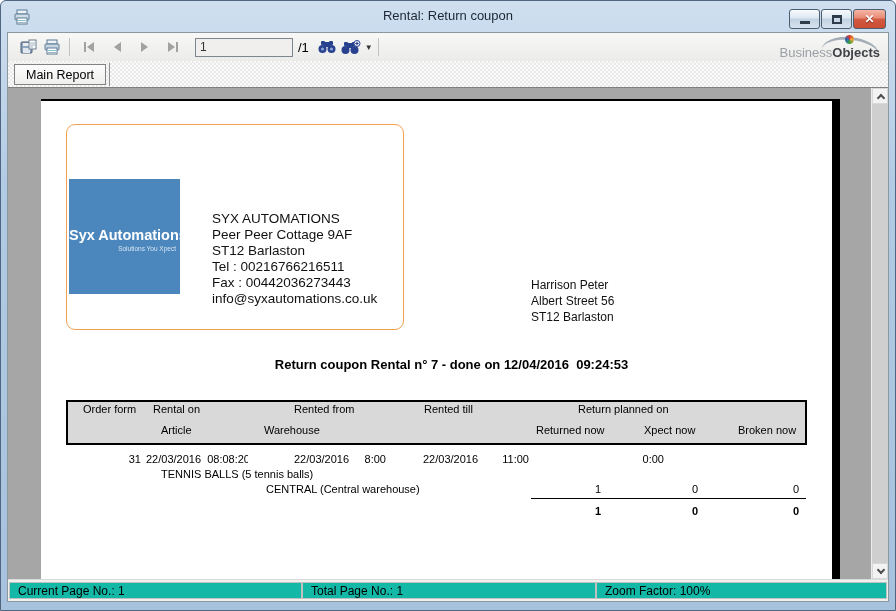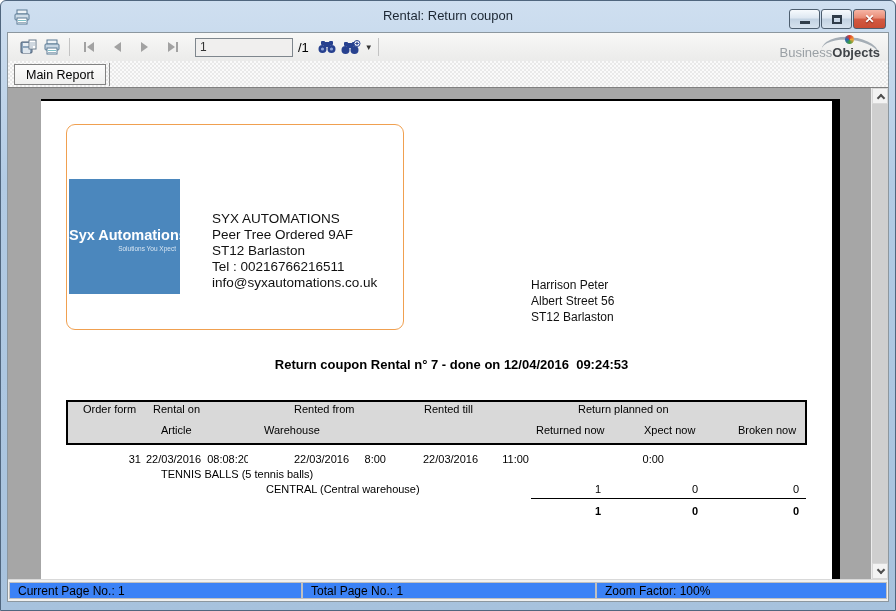--- a/index.html
+++ b/index.html
@@ -87,21 +87,21 @@
   .r1 { top:1px; } .r2 { top:22px; }
   .rpt-sm { font-size:11px; color:#000; white-space:pre; }
   .num { text-align:right; }
   .clip { overflow:hidden; white-space:pre;text-align:right; }
   .sum-line { left:490px; top:397px; width:275px; height:1px; background:#000; }
   .bold { font-weight:bold; }
 
   
   .statusbar { height:22px; flex:0 0 auto; background:#f0f0ef; display:flex;
     border-top:1px solid #d9d9d9; padding:2px 1px; }
-  .pane { border:1px solid #c0c0c0; background:#3b82f6; font-size:12px; color:#000;
+  .pane { border:1px solid #c0c0c0; background:#14b8a6; font-size:12px; color:#000;
     padding:1px 0 0 8px; }
   .pane1 { width:293px; } .pane2 { width:294px; } .pane3 { flex:1; }
 
   svg { display:block; }
 </style>
 </head>
 <body>
 
 <div class="window">
 
@@ -221,23 +221,24 @@
     <div class="viewport">
       <div class="page">
 
         <div class="abs coupon-box">
           <div class="abs logo-block">
             <div class="logo-name">Syx Automations</div>
             <div class="logo-tagline">Solutions You Xpect</div>
           </div>
           <div class="abs company-block">
             <div>SYX AUTOMATIONS</div>
-            <div>Peer Tree Ordered 9AF</div>
+            <div>Peer Peer Cottage 9AF</div>
             <div>ST12 Barlaston</div>
             <div>Tel : 00216766216511</div>
+            <div>Fax : 00442036273443</div>
             <div>info@syxautomations.co.uk</div>
           </div>
         </div>
 
         <div class="abs customer-block">
           <div>Harrison Peter</div>
           <div>Albert Street 56</div>
           <div>ST12 Barlaston</div>
         </div>
 

